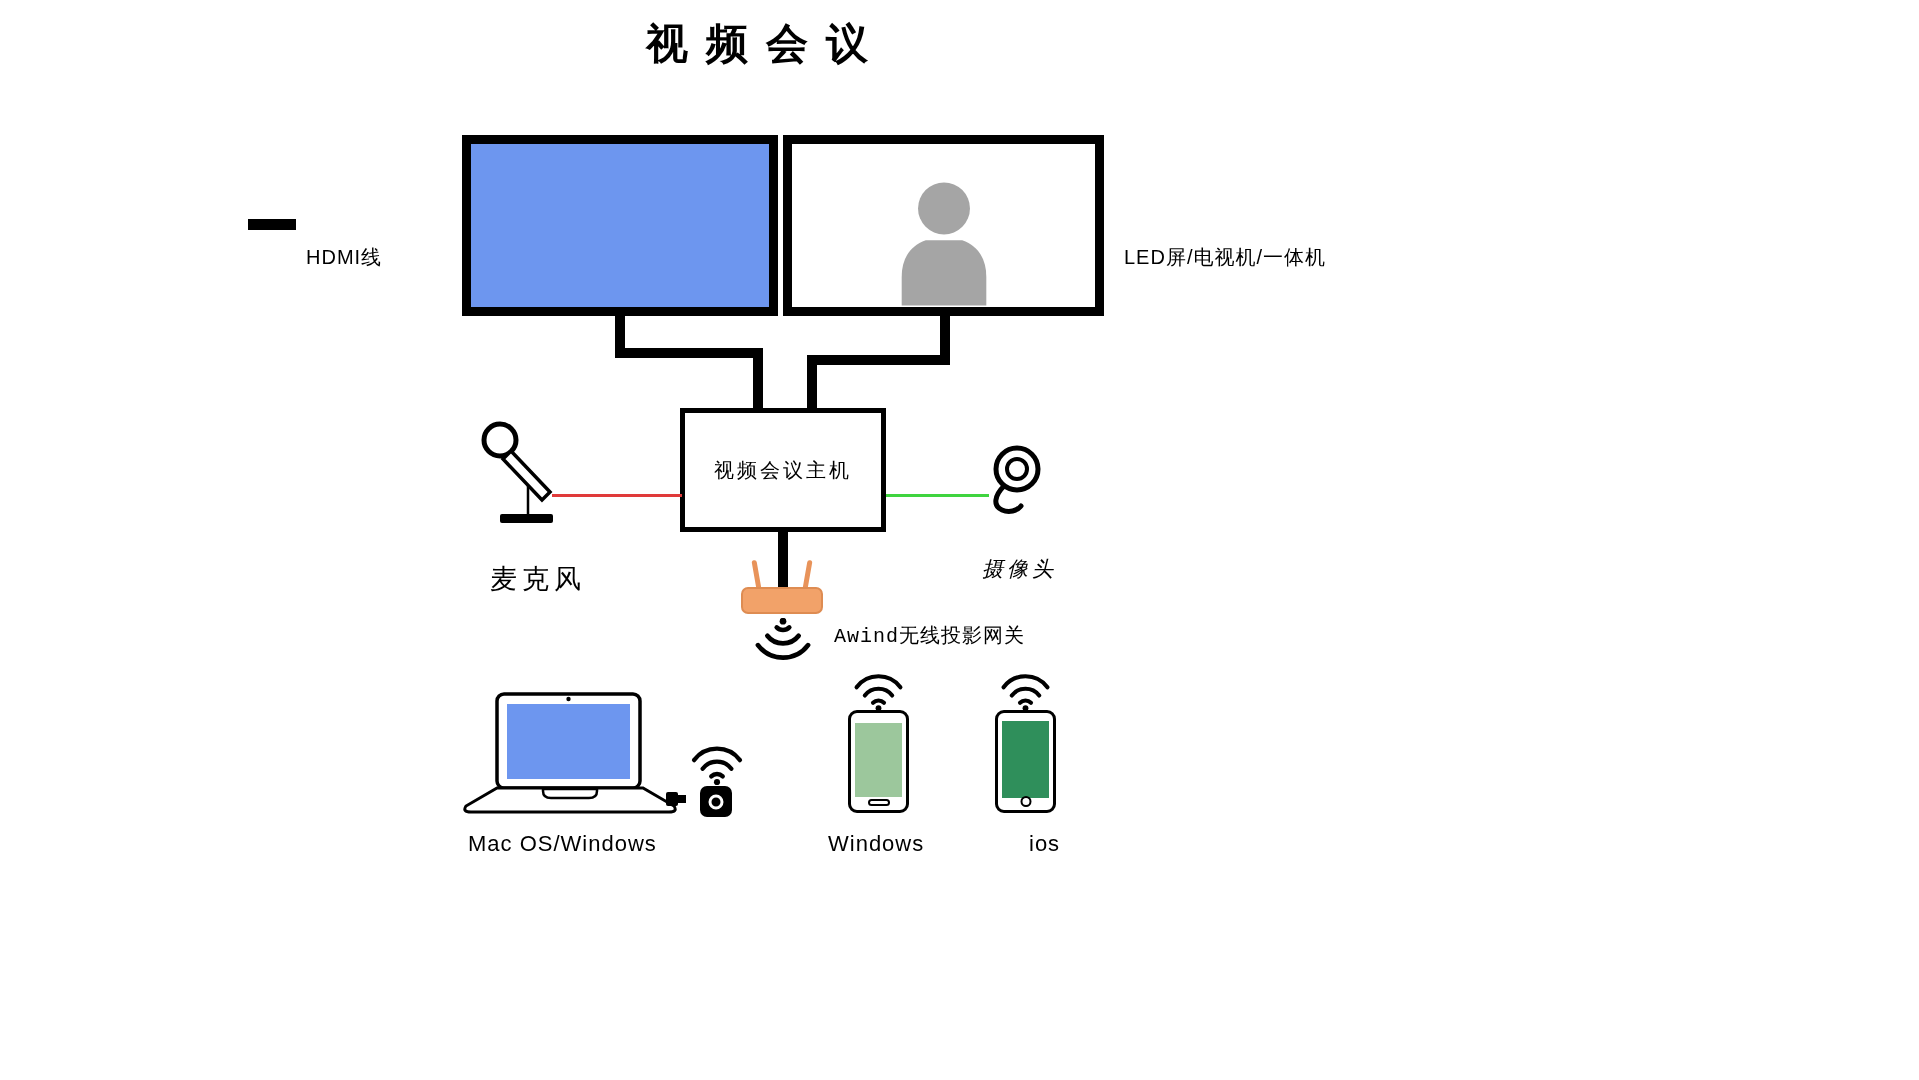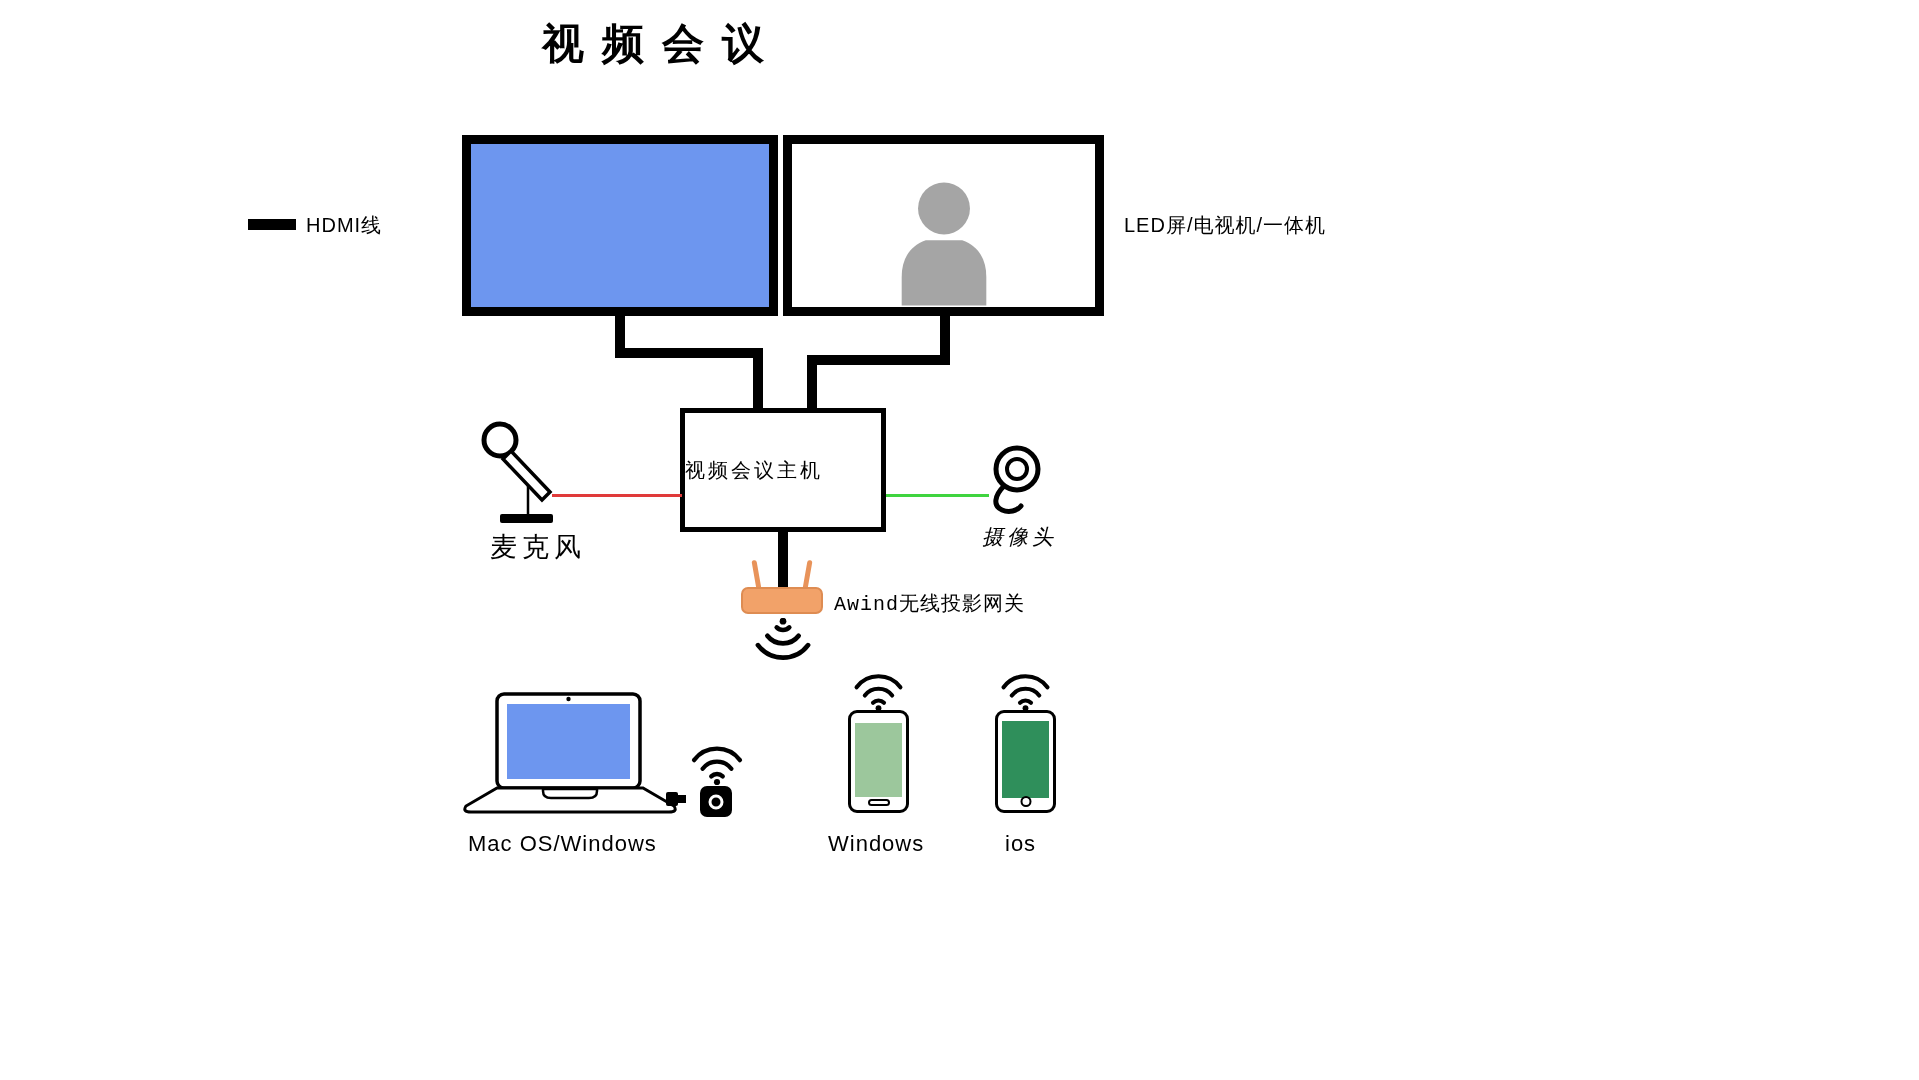--- a/index.html
+++ b/index.html
@@ -7,43 +7,43 @@
   #canvas {
     position:relative;
     width:1919px; height:1080px;
     background:#ffffff;
     font-family:"Liberation Sans", sans-serif;
     color:#000;
     overflow:hidden;
   }
   .abs { position:absolute; }
   .wire { position:absolute; background:#000; }
-  .label { position:absolute; font-size:20px; white-space:nowrap; color:#000; }
+  .label { position:absolute; font-size:20px; white-space:nowrap; color:#000;margin-top:32px; }
 
   .title {
-    position:absolute; left:542px; top:16px; width:500px;
-    text-align:left;
+    position:absolute; left:516px; top:16px; width:500px;
+    text-align:center;
     font-family:"Liberation Serif", serif;
     font-weight:bold; font-size:42px; letter-spacing:18px;
   }
 
   .legend-bar { position:absolute; left:248px; top:219px; width:48px; height:11px; background:#000; }
   .legend-text { left:306px; top:212px; letter-spacing:1px; }
 
   .display { position:absolute; top:135px; height:181px; border:9px solid #000; background:#fff; overflow:hidden; }
   .display.left  { left:462px; width:316px; background:#6d96ef; }
   .display.right { left:783px; width:321px; background:#ffffff; }
   .person { position:absolute; left:50%; bottom:0; transform:translateX(-50%); }
 
   .led-label { left:1124px; top:212px; letter-spacing:1px; }
 
   .host-box {
     position:absolute; left:680px; top:408px; width:206px; height:124px;
     border:5px solid #000; background:#fff;
-    display:flex; align-items:center; 
+    display:flex; align-items:center; justify-content:center;
     font-size:20px; letter-spacing:3px;
   }
 
   .cable { position:absolute; height:3px; }
   .cable.red   { left:552px; top:494px; width:130px; background:#e03a3a; }
   .cable.green { left:886px; top:494px; width:103px; background:#3fd43f; }
 
   .mic-label    { left:490px; top:529px; font-size:27px; letter-spacing:5px; }
   .camera-label { left:982px; top:523px; font-size:21px; letter-spacing:4px;font-style:italic; }
 
@@ -69,21 +69,21 @@
   .phone.ios .home { position:absolute; left:50%; bottom:3px; transform:translateX(-50%); width:11px; height:11px; border:2px solid #000; border-radius:50%; background:#fff; }
 
   .plug1 { position:absolute; left:666px; top:792px; width:12px; height:14px; background:#000; border-radius:2px; }
   .plug2 { position:absolute; left:678px; top:795px; width:8px; height:8px; background:#000; }
   .dongle { position:absolute; left:700px; top:786px; width:32px; height:31px; background:#000; border-radius:7px; }
   .dongle .ring { position:absolute; left:50%; top:50%; transform:translate(-50%,-50%); width:15px; height:15px; border:3.5px solid #fff; border-radius:50%; }
 
   .dev-label { position:absolute; top:831px; text-align:left; font-size:22px; letter-spacing:1px; }
   .dev-label.laptop  { left:468px; width:200px; }
   .dev-label.android { left:828px; width:102px; }
-  .dev-label.ios     { left:1005px; width:80px; }
+  .dev-label.ios     { left:1029px; width:80px; }
 </style>
 </head>
 <body>
 
 <div id="canvas">
 
   <svg width="0" height="0" style="position:absolute">
     <defs>
       <g id="wifi-glyph">
         <path d="M6 20 A 30 30 0 0 1 54 20" fill="none" stroke="#000" stroke-width="4.5" stroke-linecap="round"></path>

